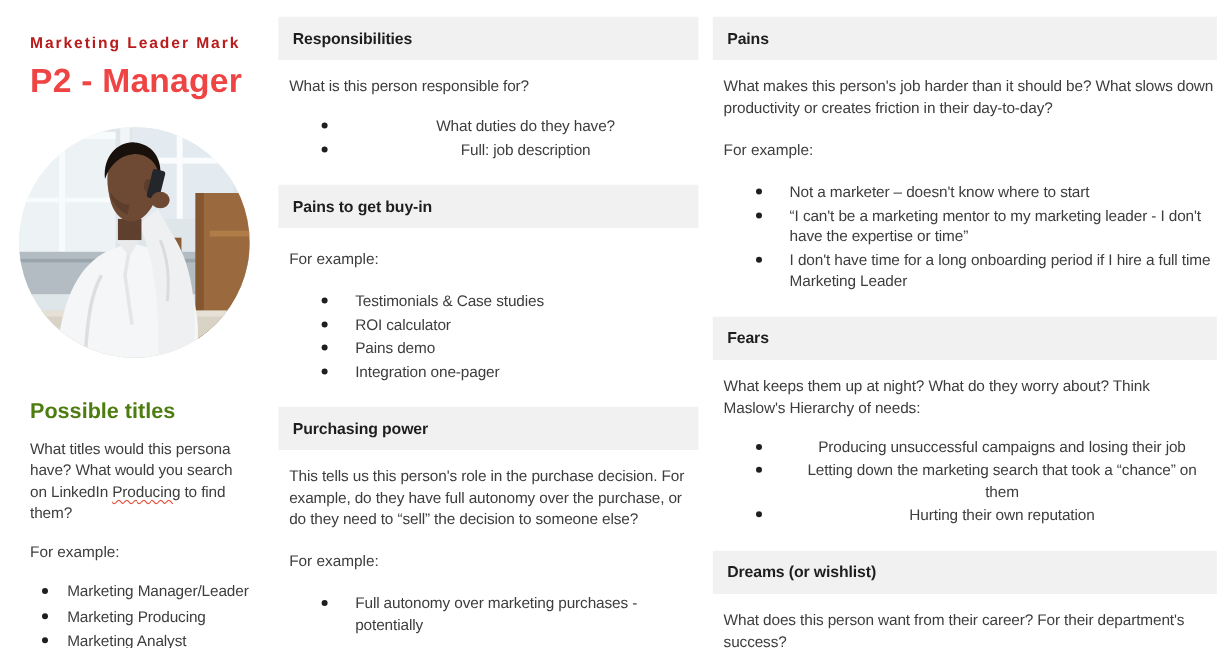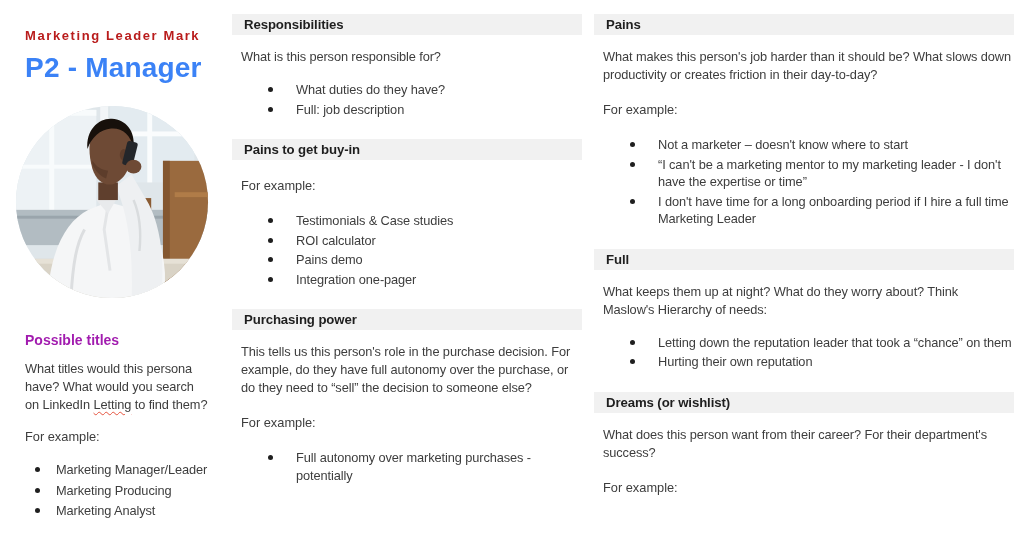--- a/index.html
+++ b/index.html
@@ -24,34 +24,34 @@
     font-weight: 700;
     letter-spacing: 1.6px;
     color: #b91c1c;
     white-space: nowrap;
   }
   .persona-title {
     margin: 9px 0 0 0;
     font-size: 28px;
     font-weight: 600;
     letter-spacing: 0.2px;
-    color: #3b82f6;
+    color: #ef4444;
     white-space: nowrap;
   }
   .photo-wrap {
     width: 196px;
     height: 196px;
     margin: 20px 0 0 -11px;
   }
   .photo-wrap svg { display: block; width: 196px; height: 196px; }
   .pt-heading {
     margin: 32px 0 0 0;
-    font-size: 14px;
+    font-size: 18px;
     font-weight: 700;
-    color: #a21caf;
+    color: #4d7c0f;
   }
   .body-text {
     margin: 12px 0 0 0;
     font-size: 12.8px;
     line-height: 18px;
     letter-spacing: -0.1px;
   }
   .example-label { margin: 14px 0 2px 0; font-size: 12.8px; line-height: 17px; }
   .example-label.spaced { margin-bottom: 16px; }
   .misspelled {
@@ -81,37 +81,37 @@
     background: #1f1f1f;
   }
   ul.left-bullets { padding-left: 10px; }
   ul.left-bullets li { padding-left: 21px; margin: 3px 0; }
 
   
   .section { margin-bottom: 17px; }
   .section-header {
     display: flex;
     align-items: center;
-    height: 21px;
+    height: 36px;
     background: #f1f1f1;
     padding-left: 12px;
     box-sizing: border-box;
   }
   .section-heading {
     font-size: 13.2px;
     font-weight: 700;
     color: #1e1e1e;
     letter-spacing: -0.1px;
   }
   .section-body { padding: 0 2px 2px 9px; }
   .section-body .body-text { margin-top: 13px; }
   .section-body .example-label { margin-top: 17px; }
   
   .section-body .example-label + ul.bullets { margin-top: 18px; }
-  .section-body .body-text + ul.bullets { margin-top: 15px; }
+  .section-body .body-text + ul.bullets { margin-top: 15px; text-align: center; }
 </style>
 </head>
 <body>
 
 <div class="page">
 
   <aside class="col col-left">
     <div class="persona-label">Marketing Leader Mark</div>
 
     <h1 class="persona-title">P2 - Manager</h1>
@@ -170,21 +170,21 @@
 
           <rect x="113" y="38" width="11" height="25" rx="2.5" fill="#23262a" transform="rotate(14 118 50)"></rect>
 
           <ellipse cx="122" cy="64" rx="8" ry="7" fill="#6e4a35"></ellipse>
         </g>
       </svg>
     </div>
 
     <h2 class="pt-heading">Possible titles</h2>
 
-    <p class="body-text"><span>What titles would this persona have? What would you search on LinkedIn </span><span class="misspelled">Letting</span><span> to find them?</span></p>
+    <p class="body-text"><span>What titles would this persona have? What would you search on LinkedIn </span><span class="misspelled">Producing</span><span> to find them?</span></p>
 
     <p class="example-label spaced">For example:</p>
 
     <ul class="bullets left-bullets" id="titles-list">
         <li>Marketing Manager/Leader</li>
         <li>Marketing Producing</li>
         <li>Marketing Analyst</li>
       </ul>
   </aside>
 
@@ -243,27 +243,28 @@
       <ul class="bullets">
             <li>Not a marketer – doesn't know where to start</li>
             <li>“I can't be a marketing mentor to my marketing leader - I don't have the expertise or time”</li>
             <li>I don't have time for a long onboarding period if I hire a full time Marketing Leader</li>
           </ul>
     </div>
   </section>
 
   <section class="section">
     <header class="section-header">
-      <span class="section-heading">Full</span>
+      <span class="section-heading">Fears</span>
     </header>
     <div class="section-body">
       <p class="body-text section-desc">What keeps them up at night? What do they worry about? Think Maslow's Hierarchy of needs:</p>
 
       <ul class="bullets">
-            <li>Letting down the reputation leader that took a “chance” on them</li>
+            <li>Producing unsuccessful campaigns and losing their job</li>
+            <li>Letting down the marketing search that took a “chance” on them</li>
             <li>Hurting their own reputation</li>
           </ul>
     </div>
   </section>
 
   <section class="section">
     <header class="section-header">
       <span class="section-heading">Dreams (or wishlist)</span>
     </header>
     <div class="section-body">

